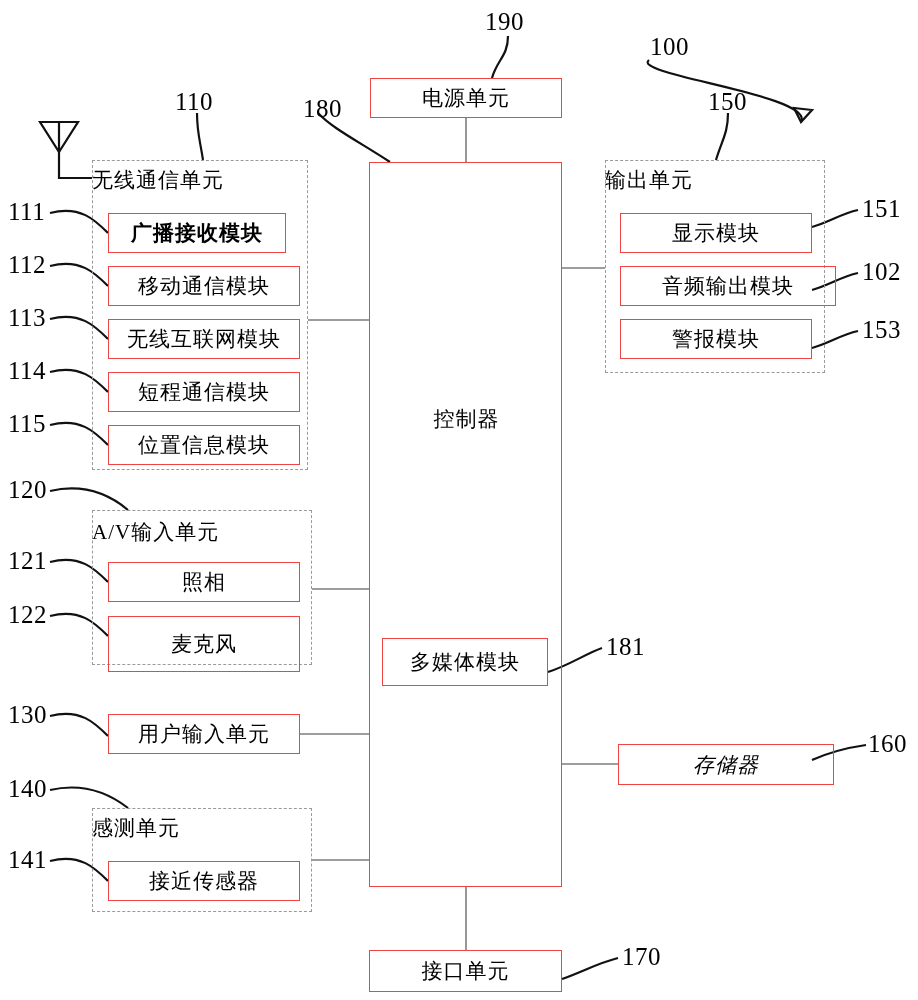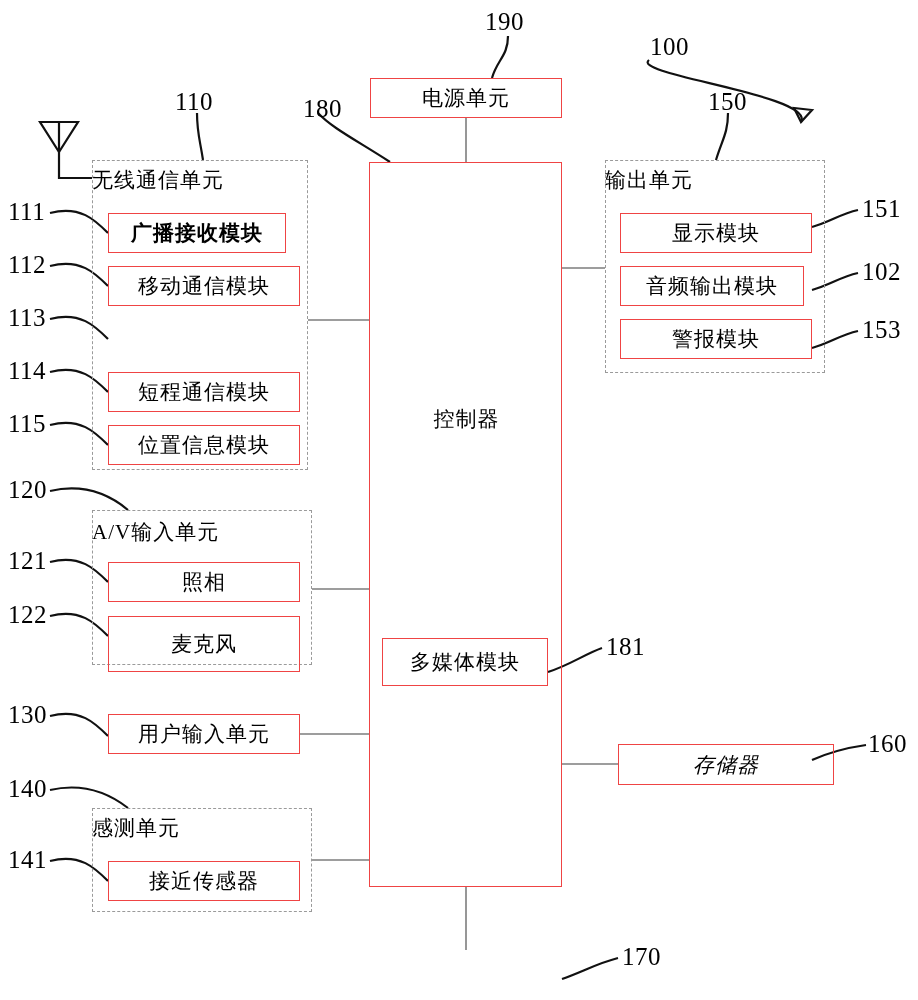--- a/index.html
+++ b/index.html
@@ -178,20 +178,23 @@
 
   <div class="dashed" style="left:92px; top:160px; width:216px; height:310px;"></div>
   <div class="grouplabel" style="left:92px; top:166px; width:216px;">无线通信单元</div>
 
   <div class="box cn" style="left:108px; top:213px; width:178px; height:40px;font-weight:bold;">
     <span>广播接收模块</span>
   </div>
   <div class="box cn" style="left:108px; top:266px; width:192px; height:40px;">
     <span>移动通信模块</span>
   </div>
+  <div class="box cn" style="left:108px; top:319px; width:192px; height:40px;">
+    <span>无线互联网模块</span>
+  </div>
   <div class="box cn" style="left:108px; top:372px; width:192px; height:40px;">
     <span>短程通信模块</span>
   </div>
   <div class="box cn" style="left:108px; top:425px; width:192px; height:40px;">
     <span>位置信息模块</span>
   </div>
 
   <div class="dashed" style="left:92px; top:510px; width:220px; height:155px;"></div>
   <div class="grouplabel" style="left:92px; top:518px; width:220px;">A/V输入单元</div>
 
@@ -211,25 +214,28 @@
   <div class="box cn" style="left:108px; top:861px; width:192px; height:40px;">
     <span>接近传感器</span>
   </div>
 
   <div class="dashed" style="left:605px; top:160px; width:220px; height:213px;"></div>
   <div class="grouplabel" style="left:605px; top:166px; width:220px;">输出单元</div>
 
   <div class="box cn" style="left:620px; top:213px; width:192px; height:40px;">
     <span>显示模块</span>
   </div>
-  <div class="box cn" style="left:620px; top:266px; width:184px; height:40px;">
+  <div class="box cn" style="left:620px; top:266px; width:216px; height:40px;">
     <span>音频输出模块</span>
   </div>
   <div class="box cn" style="left:620px; top:319px; width:192px; height:40px;">
     <span>警报模块</span>
   </div>
 
   <div class="box cn" style="left:618px; top:744px; width:216px; height:41px;font-style:italic;">
     <span>存储器</span>
   </div>
 
+  <div class="box cn" style="left:369px; top:950px; width:193px; height:42px;">
+    <span>接口单元</span>
+  </div>
 
 </div>
 
 </body></html>

